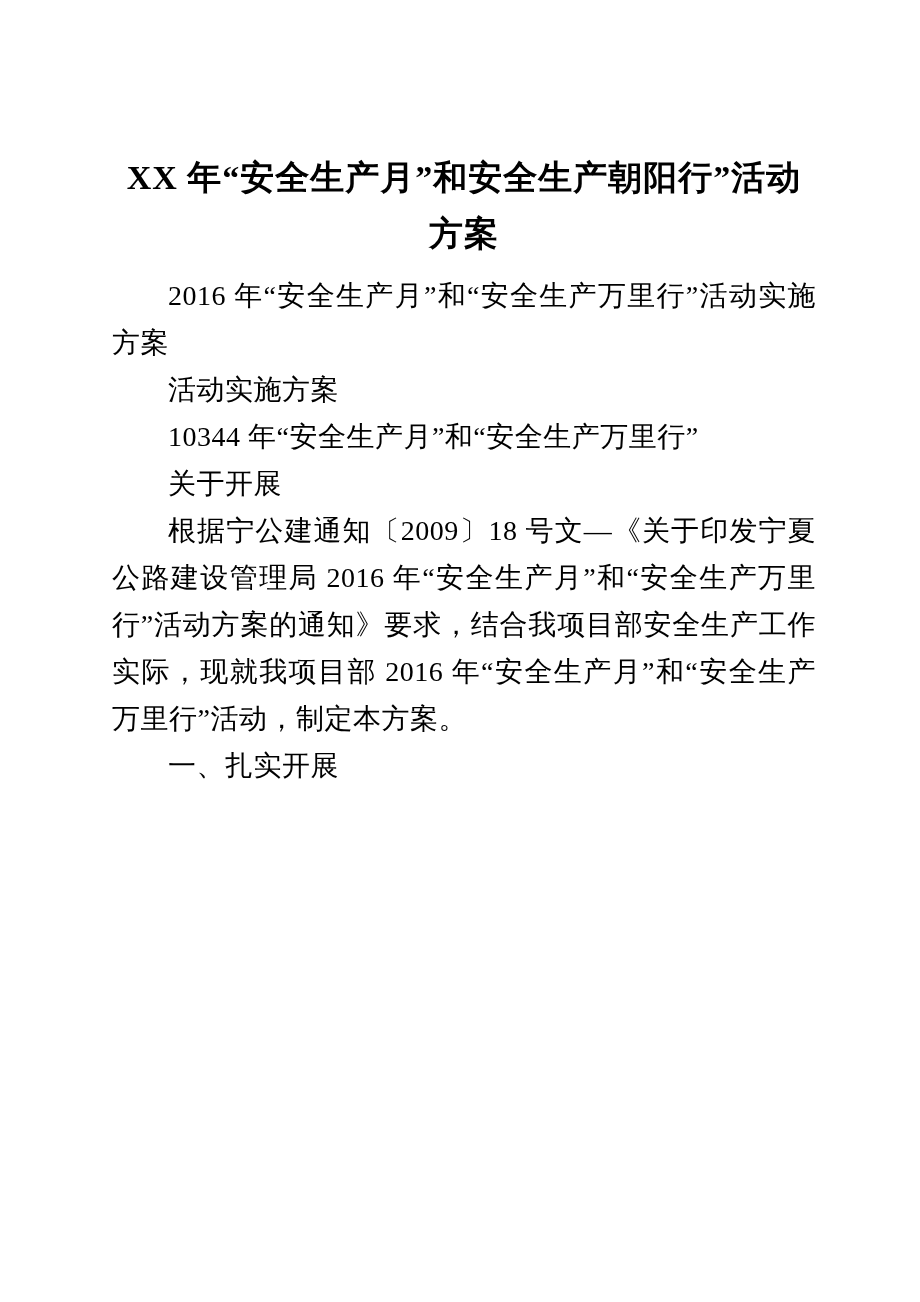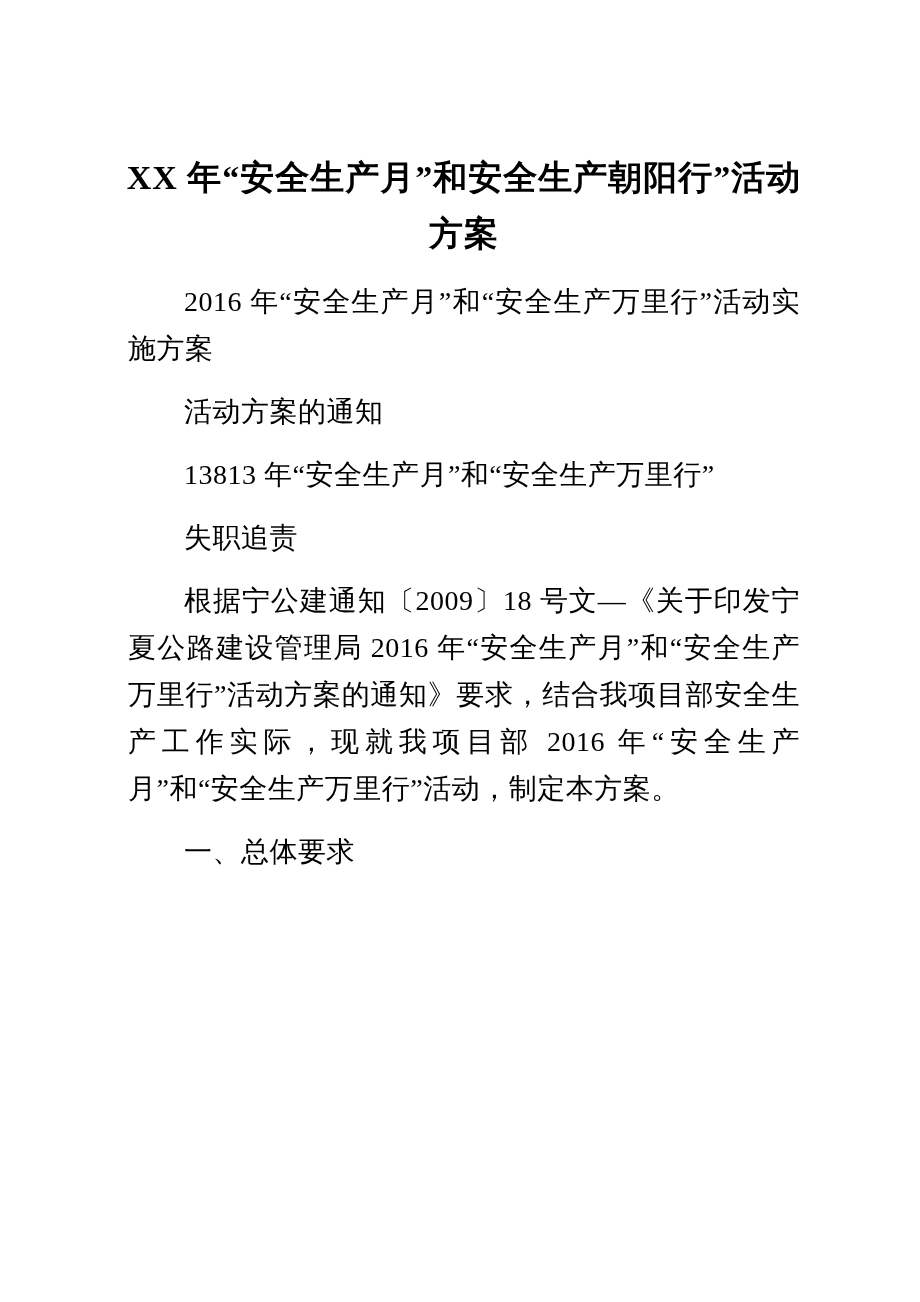--- a/index.html
+++ b/index.html
@@ -22,38 +22,38 @@
     font-size: 34px;
     font-weight: bold;
     text-align: center;
     line-height: 56px;
     margin: 0 0 10px 0;
     letter-spacing: 1px;
   }
   .para {
     font-size: 28px;
     line-height: 47px;
-    margin: 16px;
+    margin: 0;
     text-align: justify;
     text-indent: 2em;
     letter-spacing: 0.5px;
     word-break: break-all;
   }
 </style>
 </head>
 <body>
 
 <div class="page">
   <h1 class="doc-title">XX 年“安全生产月”和安全生产朝阳行”活动方案</h1>
 
   <p class="para">2016 年“安全生产月”和“安全生产万里行”活动实施方案</p>
 
-  <p class="para">活动方案的通知</p>
+  <p class="para">活动实施方案</p>
 
-  <p class="para">13813 年“安全生产月”和“安全生产万里行”</p>
+  <p class="para">10344 年“安全生产月”和“安全生产万里行”</p>
 
-  <p class="para">失职追责</p>
+  <p class="para">关于开展</p>
 
   <p class="para">根据宁公建通知〔2009〕18 号文—《关于印发宁夏公路建设管理局 2016 年“安全生产月”和“安全生产万里行”活动方案的通知》要求，结合我项目部安全生产工作实际，现就我项目部 2016 年“安全生产月”和“安全生产万里行”活动，制定本方案。</p>
 
-  <p class="para">一、总体要求</p>
+  <p class="para">一、扎实开展</p>
 
 </div>
 
 </body></html>

